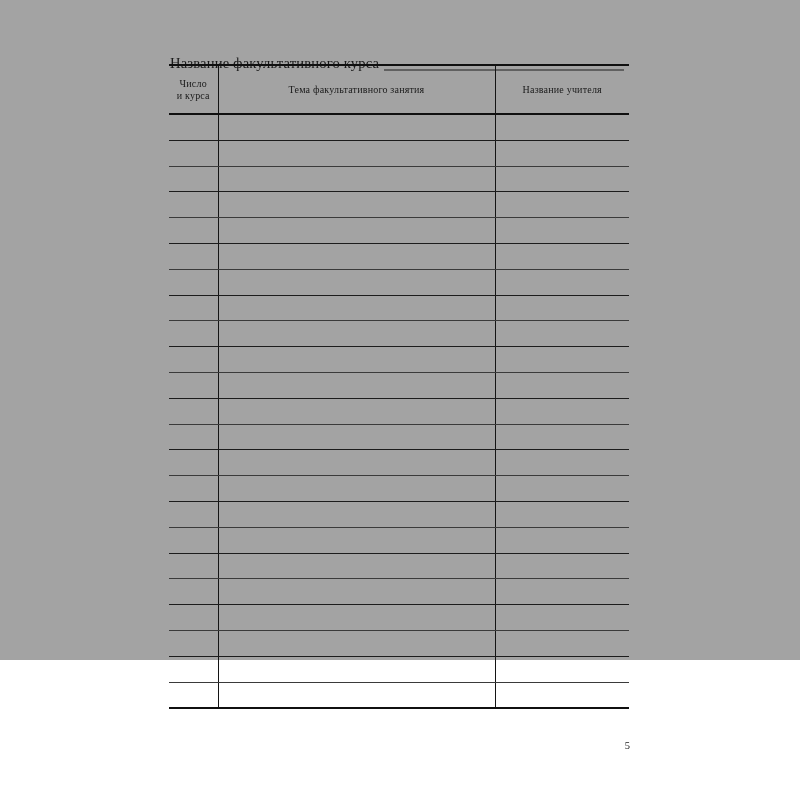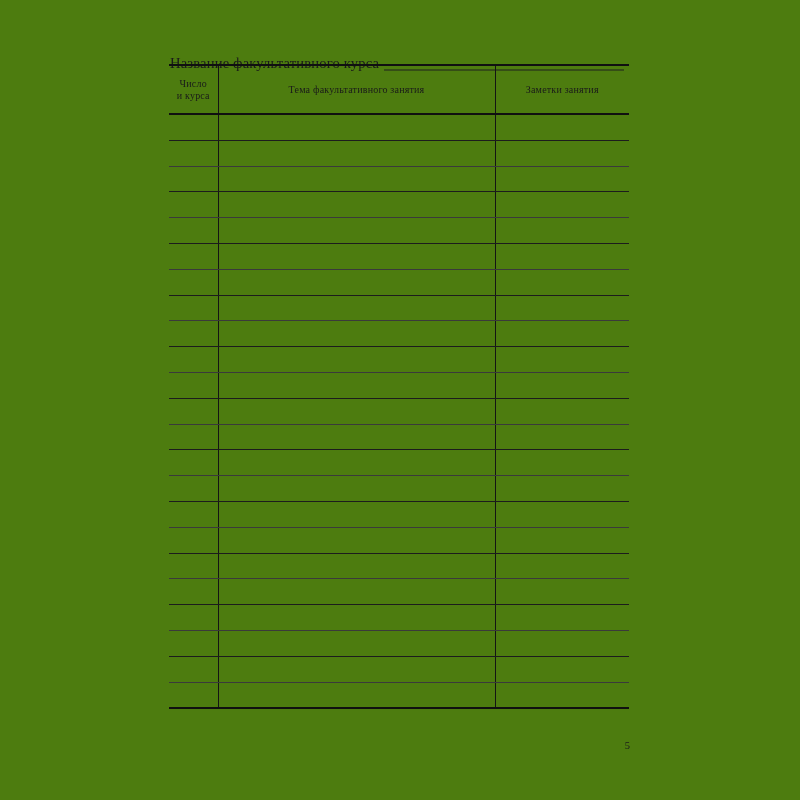--- a/index.html
+++ b/index.html
@@ -10,22 +10,22 @@
   body {
     width: 800px;
     height: 800px;
     font-family: "Liberation Serif", "DejaVu Serif", serif;
     color: #1a1a1a;
     overflow: hidden;
   }
   .sheet {
     position: relative;
     width: 800px;
-    height: 800px;
-    background: #4d7c0f;
+    height: 660px;
+    background: #a3a3a3;
   }
 
   
   .title-row {
     position: absolute;
     left: 170px;
     top: 55px;
     width: 454px;
     display: flex;
     align-items: baseline;
@@ -107,21 +107,21 @@
     <thead>
       <tr>
         <th class="date">
           <div>Число</div>
           <div>и курса</div>
         </th>
         <th class="topic">
           <span>Тема факультативного занятия</span>
         </th>
         <th>
-          <span>Заметки занятия</span>
+          <span>Название учителя</span>
         </th>
       </tr>
     </thead>
     <tbody>
         <tr>
           <td class="date"></td>
           <td class="topic"></td>
           <td></td>
         </tr>
         <tr>

